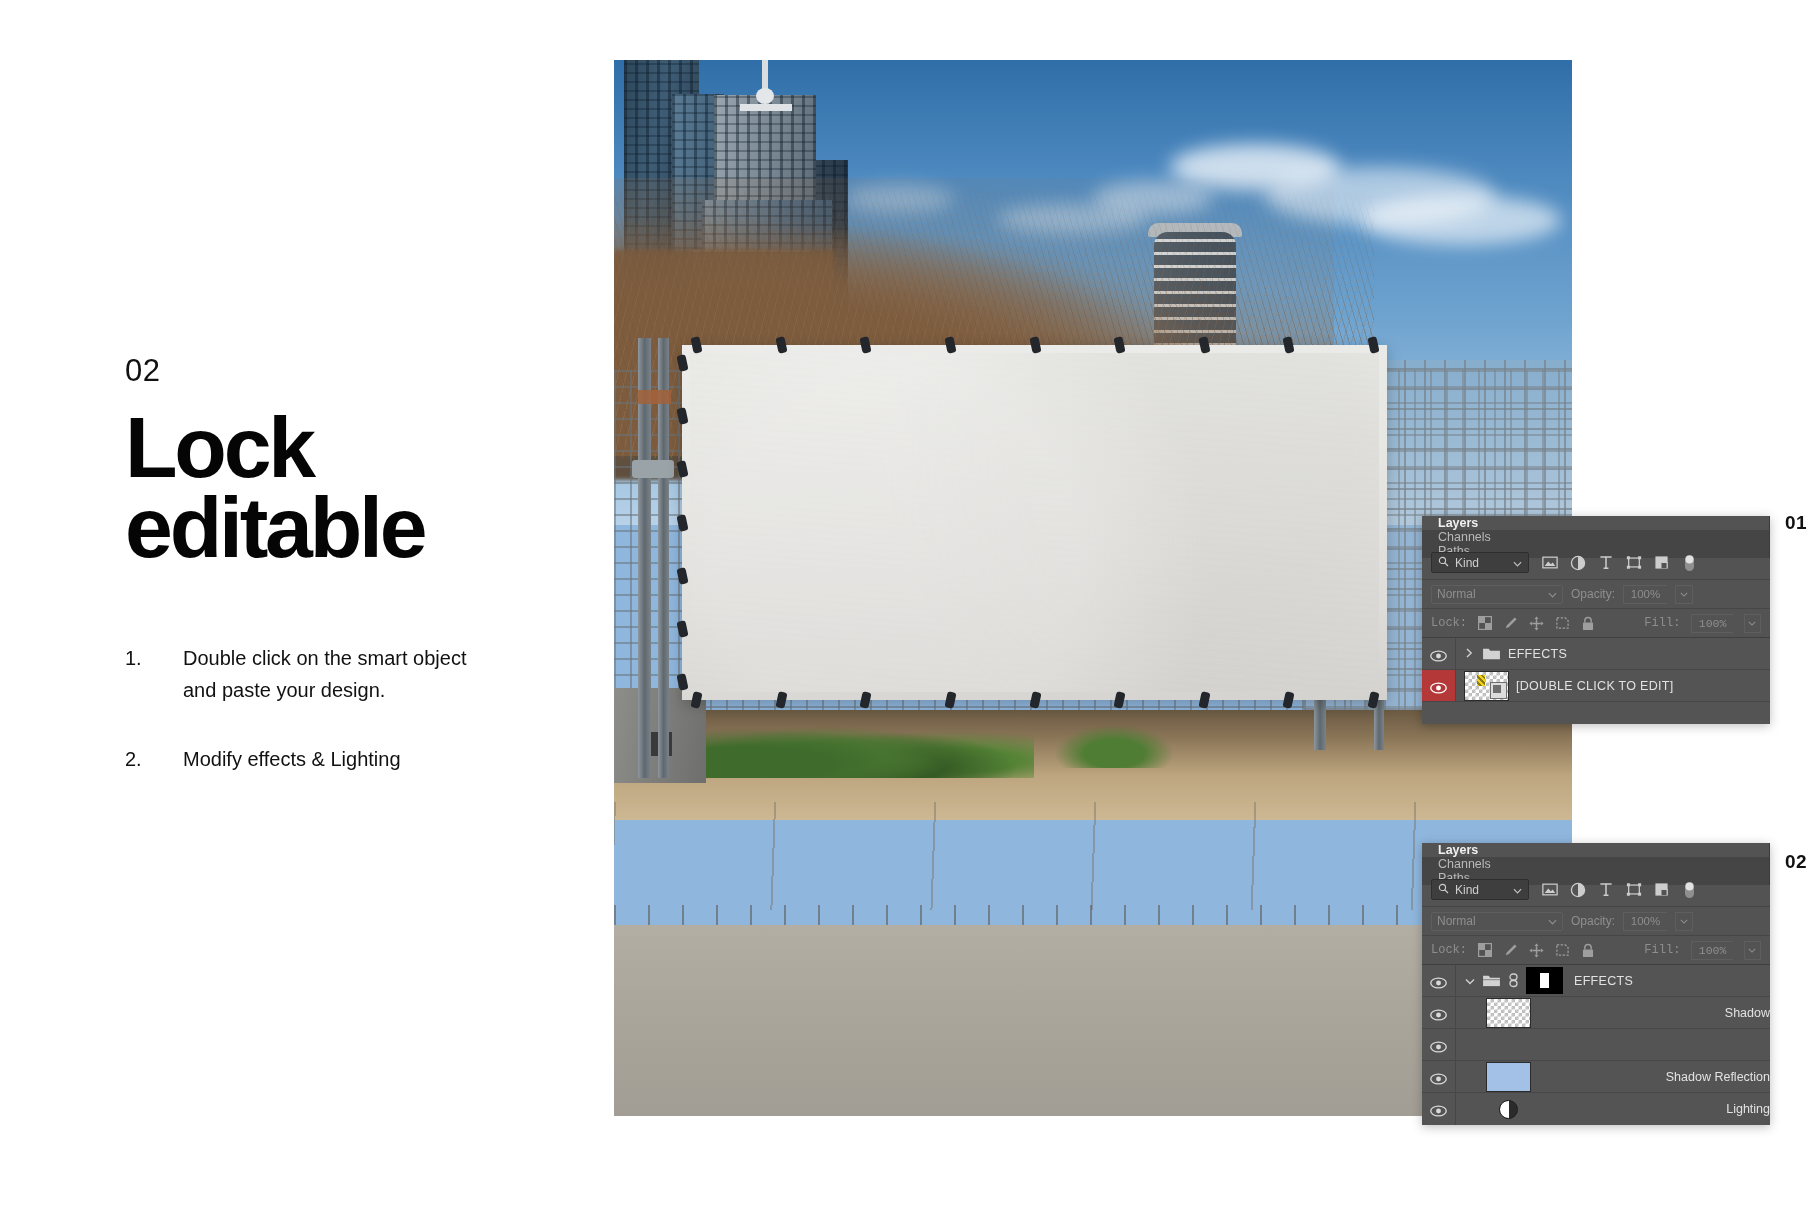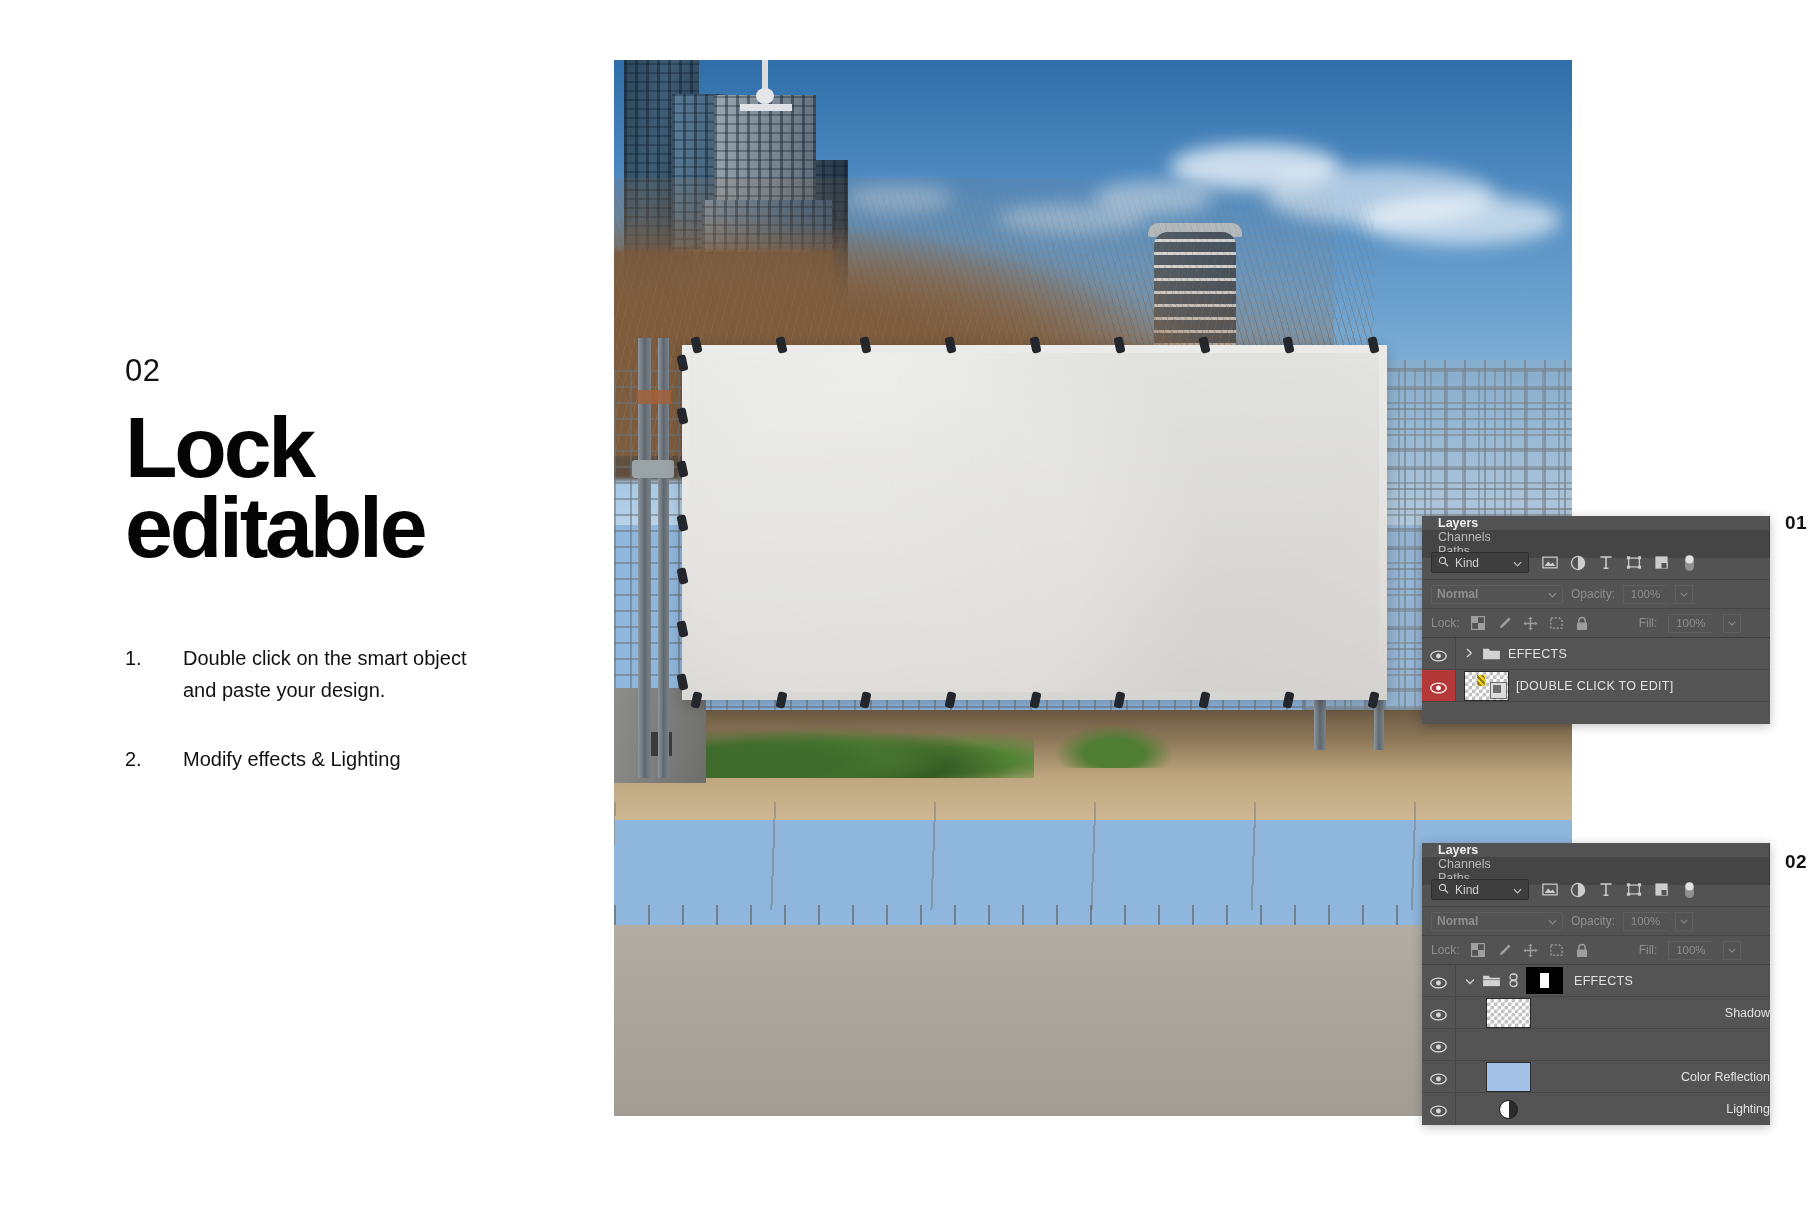--- a/index.html
+++ b/index.html
@@ -223,35 +223,35 @@
   .ficons { display:flex; align-items:center; gap:11px; }
   .ficon { width:17px; height:17px; display:flex; align-items:center; justify-content:center; color:#cdcdcd; }
 
   .ps-blend {
     display:flex; align-items:center; height:29px; padding:0 9px; gap:8px;
     background:#535353; border-bottom:1px solid #464646;
   }
   .blend-sel {
     display:flex; align-items:center; width:132px; height:19px; padding:0 5px;
     border:1px solid #5e5e5e; border-radius:2px;
-    font-size:12px; color:#8e8e8e;font-weight:bold;
+    font-size:12px; color:#8e8e8e;
   }
   .blend-sel .lbl { flex:1; }
   .fld-label { font-size:12px; color:#8e8e8e; }
   .num-box {
     width:44px; height:19px; line-height:17px; text-align:center;
     border:1px solid #5e5e5e; border-right:none; font-size:11.5px; color:#8e8e8e;
   }
   .num-arrow {
     width:18px; height:19px; border:1px solid #5e5e5e;
     display:flex; align-items:center; justify-content:center; color:#8e8e8e; font-size:9px;
   }
   .ps-lock {
     display:flex; align-items:center; height:29px; padding:0 9px; gap:11px;
-    background:#535353; border-bottom:1px solid #3f3f3f;
+    background:#535353; border-bottom:1px solid #3f3f3f;font-family:Liberation Mono, monospace;
   }
   .lock-ico { width:15px; height:15px; display:flex; align-items:center; justify-content:center; color:#9e9e9e; }
 
   .ps-layers { background:#545454; }
   .ps-row {
     display:flex; align-items:center; height:32px;
     border-bottom:1px solid #474747; background:#545454; position:relative;
   }
   .ps-row.selected { }
   .eye-cell {
@@ -784,21 +784,21 @@
         <div class="eye-cell">
           <span class="eye">
             <svg width="17" height="12" viewBox="0 0 18 12">
                 <ellipse cx="9" cy="6" rx="8.2" ry="5.2" fill="none" stroke="#d8d8d8" stroke-width="1.4"></ellipse>
                 <circle cx="9" cy="6" r="2.6" fill="#d8d8d8"></circle>
               </svg>
           </span>
         </div>
         <div class="row-body indent-1">
           <span class="thumb blue"></span>
-          <span class="layer-name">Color Reflection</span>
+          <span class="layer-name">Shadow Reflection</span>
         </div>
       </div>
 
       <div class="ps-row" style="border-bottom:none">
         <div class="eye-cell">
           <span class="eye">
             <svg width="17" height="12" viewBox="0 0 18 12">
                 <ellipse cx="9" cy="6" rx="8.2" ry="5.2" fill="none" stroke="#d8d8d8" stroke-width="1.4"></ellipse>
                 <circle cx="9" cy="6" r="2.6" fill="#d8d8d8"></circle>
               </svg>

